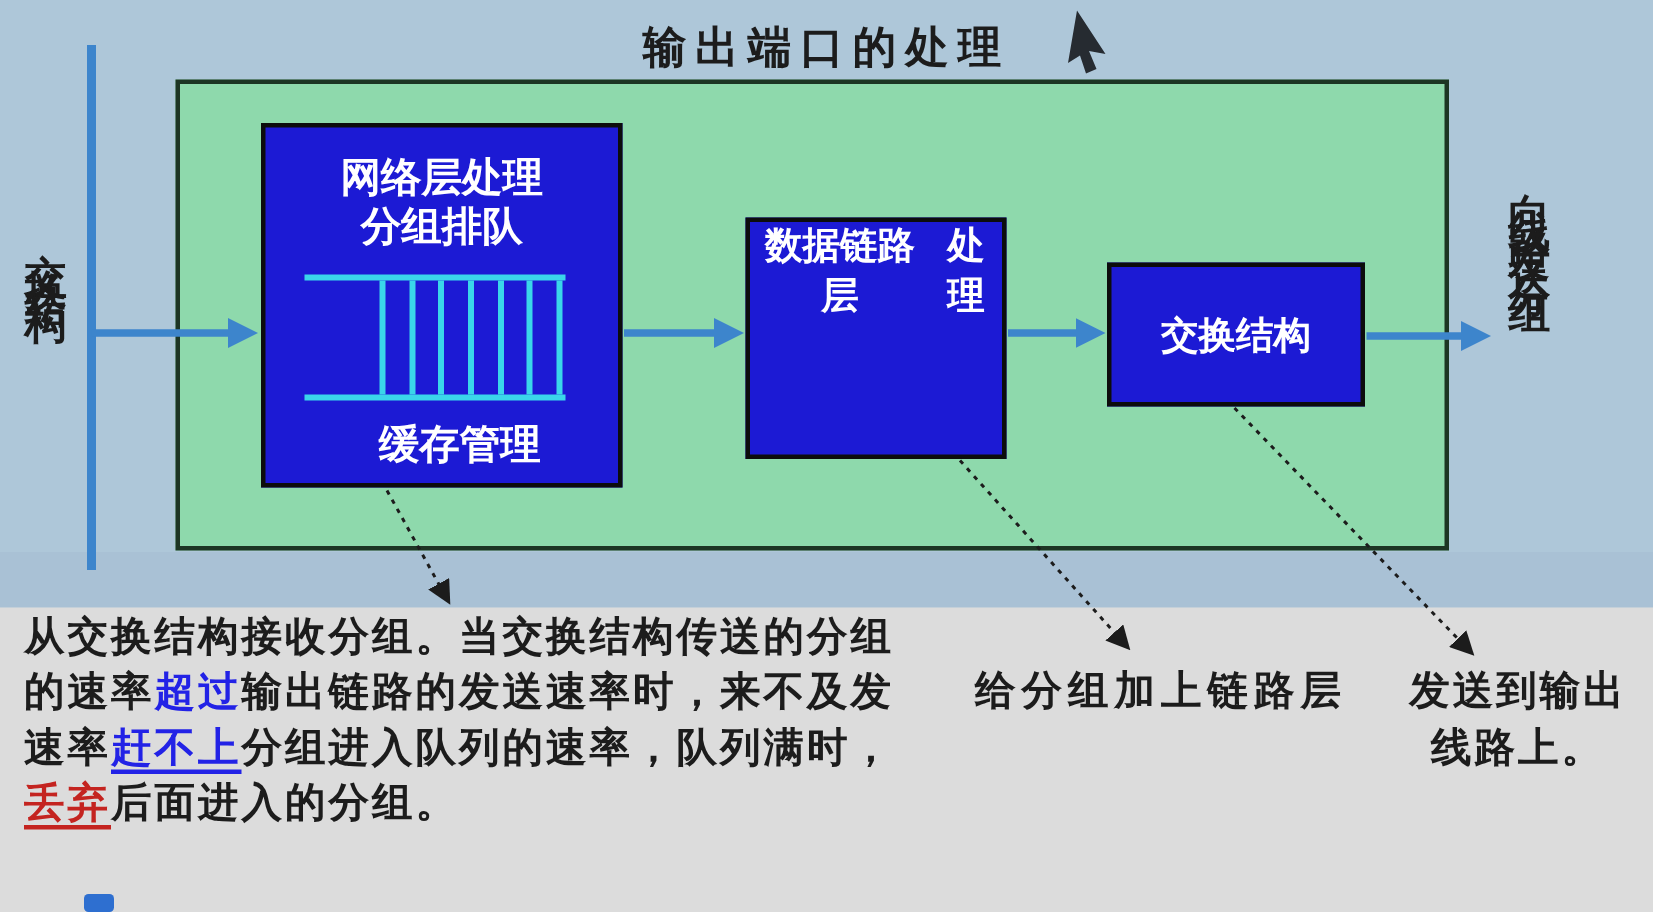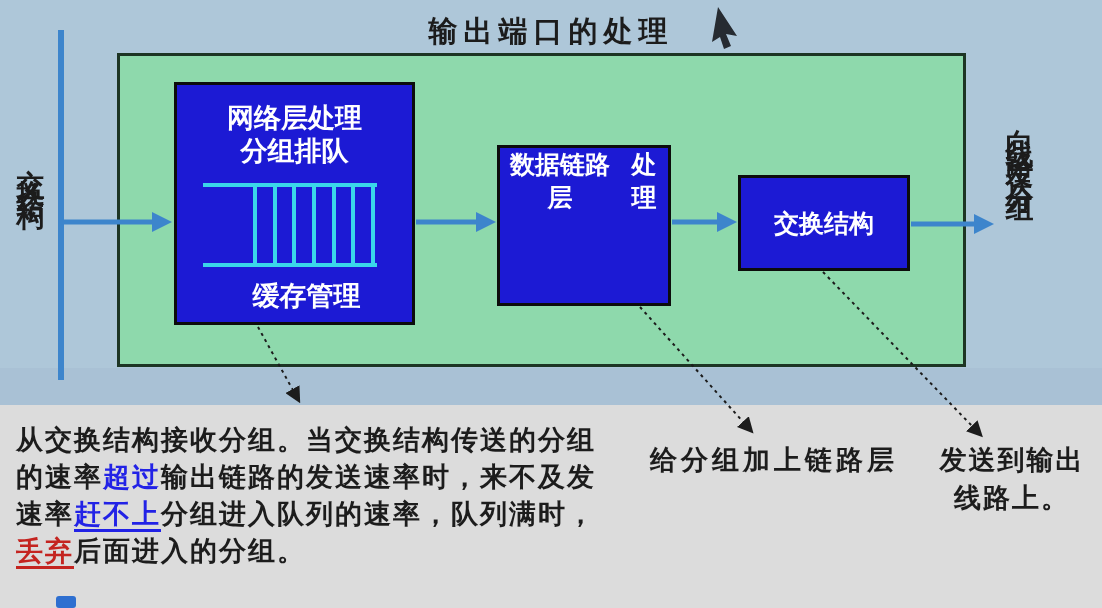--- a/index.html
+++ b/index.html
@@ -41,21 +41,21 @@
                 display:flex;align-items:center;justify-content:center;}
 
   .queue{position:absolute;left:26px;top:98px;width:174px;height:84px;
          border-top:4px solid var(--queue-stroke);border-bottom:4px solid var(--queue-stroke);}
   .queue-bar{position:absolute;top:0;width:4px;height:76px;background:var(--queue-stroke);}
   .buffer-caption{position:absolute;left:0;bottom:9px;width:100%;text-align:center;font-size:27px;margin-left:12px;}
 
   .overlay{position:absolute;left:0;top:0;width:1102px;height:608px;pointer-events:none;}
 
   .note{position:absolute;font-weight:bold;color:var(--text-black);}
-  .main-note{left:16px;top:422px;width:620px;font-size:27px;line-height:37px;letter-spacing:2px;}
+  .main-note{left:16px;top:406px;width:620px;font-size:27px;line-height:37px;letter-spacing:2px;}
   .note-line{white-space:nowrap;}
   .seg-n{color:var(--text-black);}
   .seg-blue{color:var(--highlight-blue);}
   .seg-red{color:var(--highlight-red);}
   .seg-blue-u{color:var(--highlight-blue);border-bottom:3px solid var(--highlight-blue);}
   .seg-red-u{color:var(--highlight-red);border-bottom:3px solid var(--highlight-red);}
   .datalink-note{left:633px;top:441px;width:282px;text-align:center;font-size:27px;line-height:38px;letter-spacing:4px;}
   .physical-note{left:922px;top:441px;width:180px;text-align:center;font-size:27px;line-height:38px;letter-spacing:2px;}
 
   .player-mark{position:absolute;left:56px;top:596px;width:20px;height:12px;border-radius:3px;background:#2e6fd0;}

